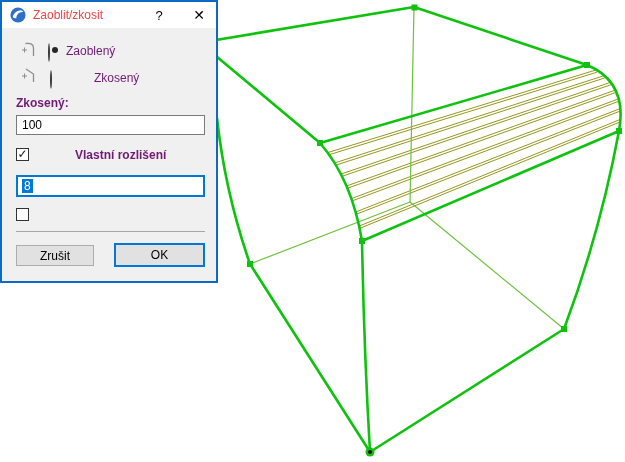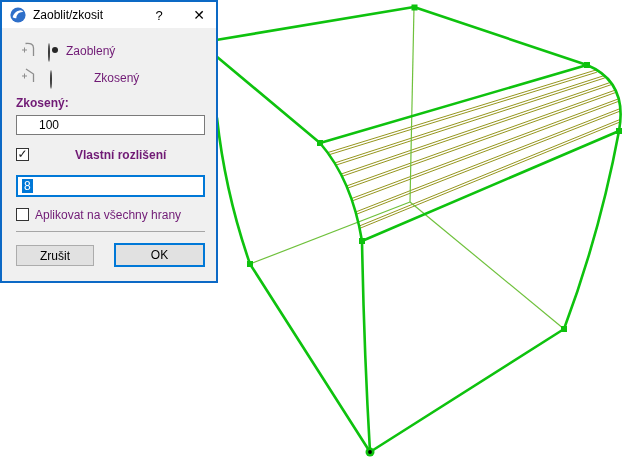--- a/index.html
+++ b/index.html
@@ -17,21 +17,21 @@
     position:absolute; left:0; top:0; z-index:5;
     width:214px; height:279px;
     border:2px solid #0c69c5;
     background:#f0f0f0;
   }
   .titlebar {
     position:absolute; left:0; top:0; right:0; height:26px;
     background:#ffffff; display:flex; align-items:center;
   }
   .titlebar .logo { width:16px; height:16px; margin-left:8px; flex:0 0 auto; }
-  .titlebar .title { margin-left:7px; font-size:12px; color:#000000; flex:1 1 auto; white-space:nowrap; }
+  .titlebar .title { margin-left:7px; font-size:12px; color:#ef4444; flex:1 1 auto; white-space:nowrap; }
   .titlebar .t-btn {
     width:34px; height:26px; display:flex; align-items:center; justify-content:center;
     font-size:13px; color:#000; cursor:default;
   }
   .titlebar .t-help { width:30px; margin-right:8px; }
   .titlebar .t-close { font-size:14px; }
 
   .abs { position:absolute; }
   .lbl { font-size:12px; color:#701a75; line-height:14px; white-space:nowrap; }
   .b   { font-weight:bold; }
@@ -47,21 +47,21 @@
     border-radius:50%; background:#262626;
   }
   .cbx {
     width:13px; height:13px; border:1px solid #333; background:#fff;
     box-sizing:border-box; font-size:12px; line-height:11px; text-align:center; color:#1a1a1a;
   }
   .field {
     box-sizing:border-box; width:189px; height:20px;
     border:1px solid #7a7a7a; background:#fff;
     font-family:"Liberation Sans", sans-serif; font-size:12px; color:#000;
-    padding:0 0 0 22px; line-height:18px;
+    padding:0 0 0 5px; line-height:18px;
   }
   .field.focused { border:2px solid #0078d7; height:22px; padding-left:4px; line-height:18px; }
   .sel { background:#0078d7; color:#fff; padding:0 2px; }
   .sep { border-top:1px solid #a6a6a6; height:0; }
   .btn {
     box-sizing:border-box; background:#e1e1e1; border:1px solid #acacac;
     font-family:"Liberation Sans", sans-serif; font-size:12px; color:#000;
     display:flex; align-items:center; justify-content:center; cursor:default;
   }
   .btn.default { border:2px solid #0078d7; }
@@ -165,19 +165,18 @@
   <span class="abs cbx" style="left:14px; top:146px;">✓</span>
   <span class="abs lbl b" style="left:33px; top:146px;margin-left:40px;">Vlastní rozlišení</span>
 
   
   <div class="abs field focused" style="left:14px; top:173px;">
     <span class="sel">8</span>
   </div>
 
   
   <span class="abs cbx" style="left:14px; top:206px;"></span>
-  <span class="abs lbl" style="left:33px; top:206px;">Aplikovat na všechny hrany</span>
 
   <div class="abs sep" style="left:14px; top:229px; width:189px;"></div>
 
   <div class="abs btn" style="left:14px; top:243px; width:78px; height:21px;">Zrušit</div>
   <div class="abs btn default" style="left:112px; top:241px; width:91px; height:24px;">OK</div>
 </div>
 
 </body></html>

